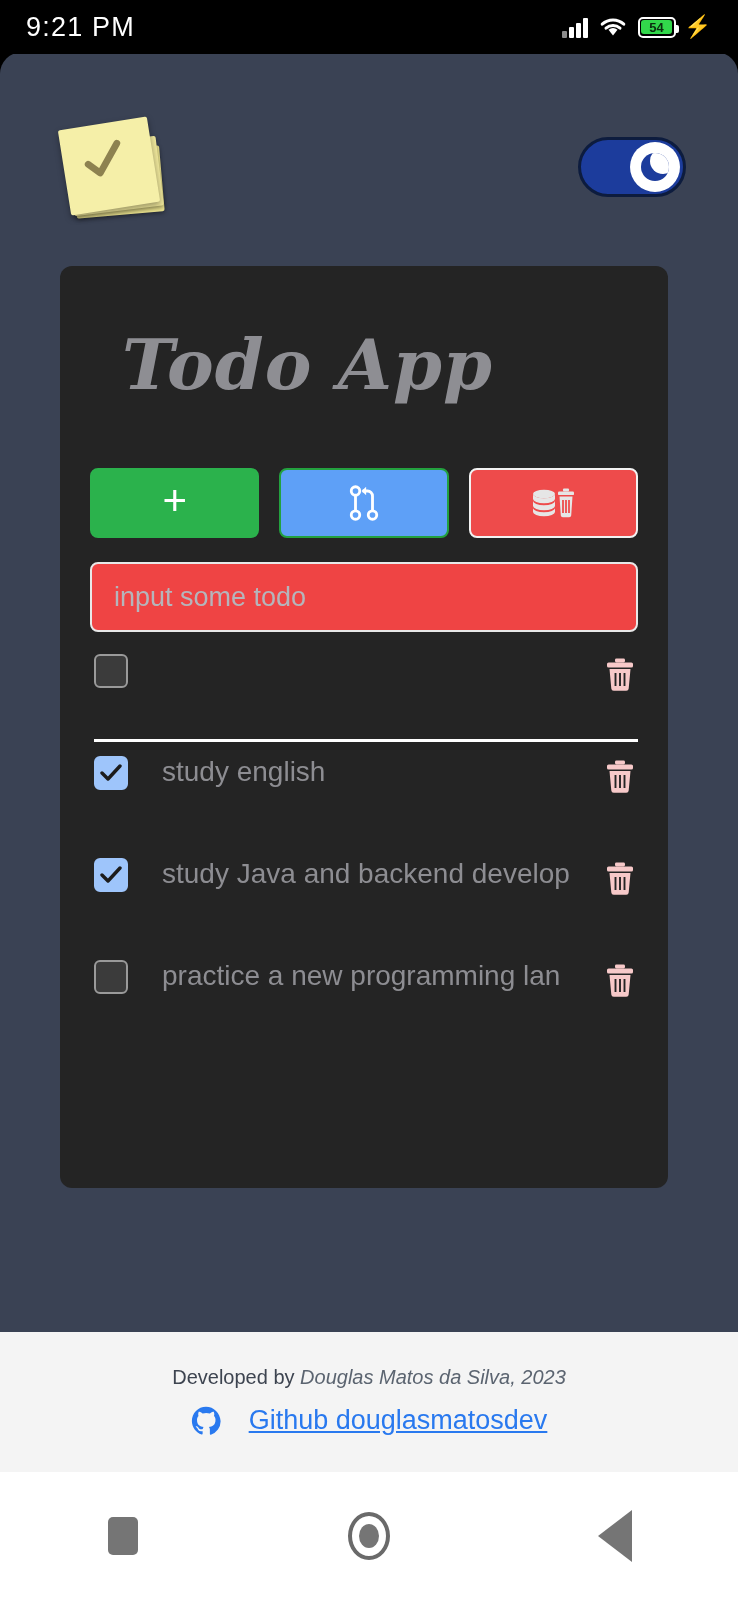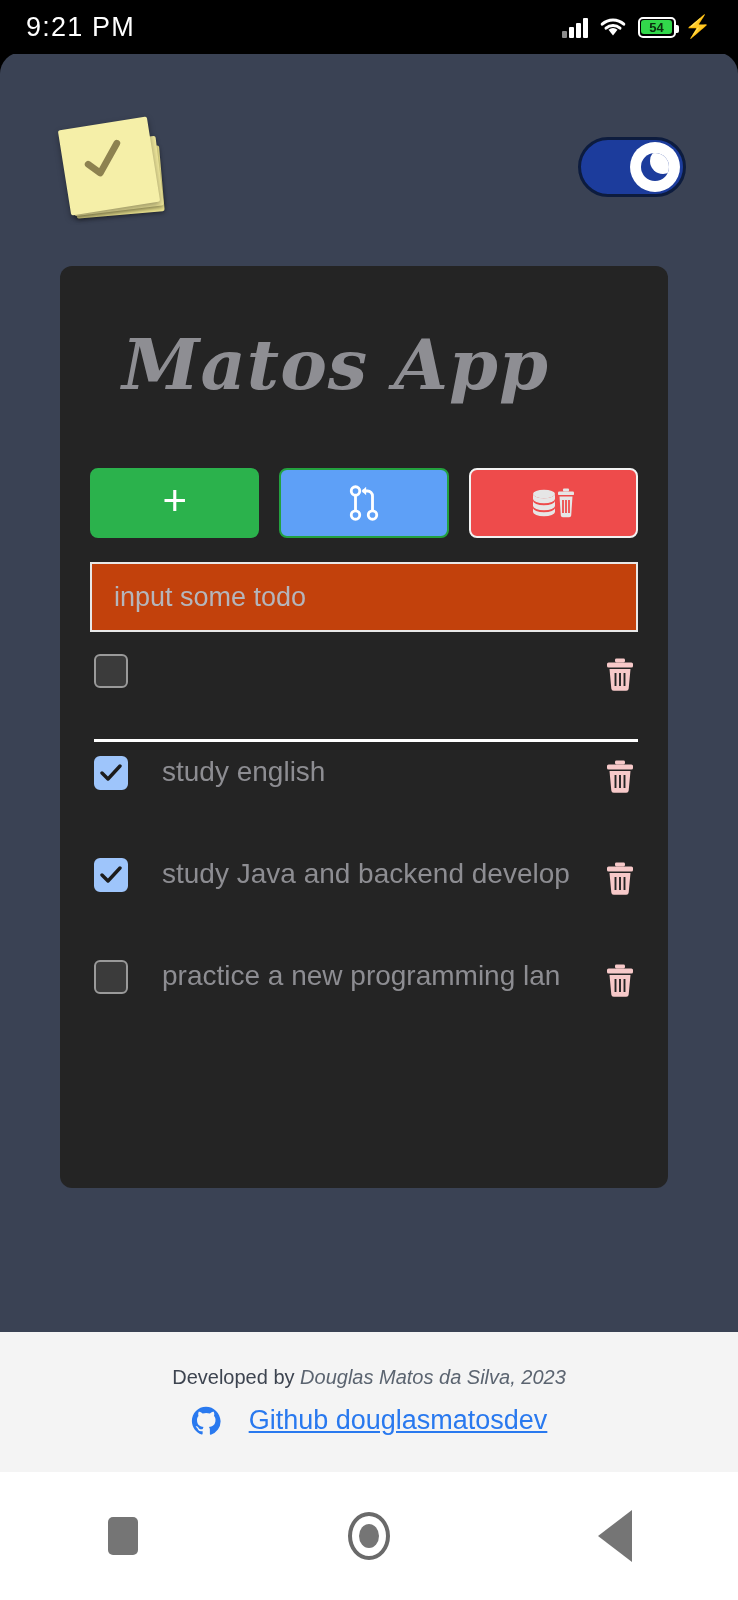--- a/index.html
+++ b/index.html
@@ -260,23 +260,23 @@
   }
   .btn-clear {
     background: #ee4b4b;
     border: 2.5px solid #f2f2f2;
   }
 
   .todo-input {
     margin-top: 24px;
     width: 100%;
     height: 70px;
-    background: #c2410c;
+    background: #ef4444;
     border: 2.5px solid #e8e8e8;
-    border-radius: 0;
+    border-radius: 8px;
     box-sizing: border-box;
     color: #ffffff;
     font-size: 27px;
     font-family: "Liberation Sans", sans-serif;
     padding: 0 22px;
     outline: none;
   }
   .todo-input::placeholder { color: #b5b5bb; }
 
   .todos-label {
@@ -464,21 +464,21 @@
       </div>
 
       <div class="toggle">
         <div class="knob">
           <div class="moon"></div>
         </div>
       </div>
     </div>
 
     <div class="card">
-      <h1 class="title">Matos App</h1>
+      <h1 class="title">Todo App</h1>
 
       <div class="btn-row">
         <div class="btn btn-add">
           <span class="plus">+</span>
         </div>
         <div class="btn btn-sync">
           <svg width="34" height="38" viewBox="0 0 24 26">
             <circle cx="6" cy="4.5" r="3" stroke="#fff" stroke-width="2" fill="none"></circle>
             <circle cx="6" cy="21.5" r="3" stroke="#fff" stroke-width="2" fill="none"></circle>
             <circle cx="18" cy="21.5" r="3" stroke="#fff" stroke-width="2" fill="none"></circle>

